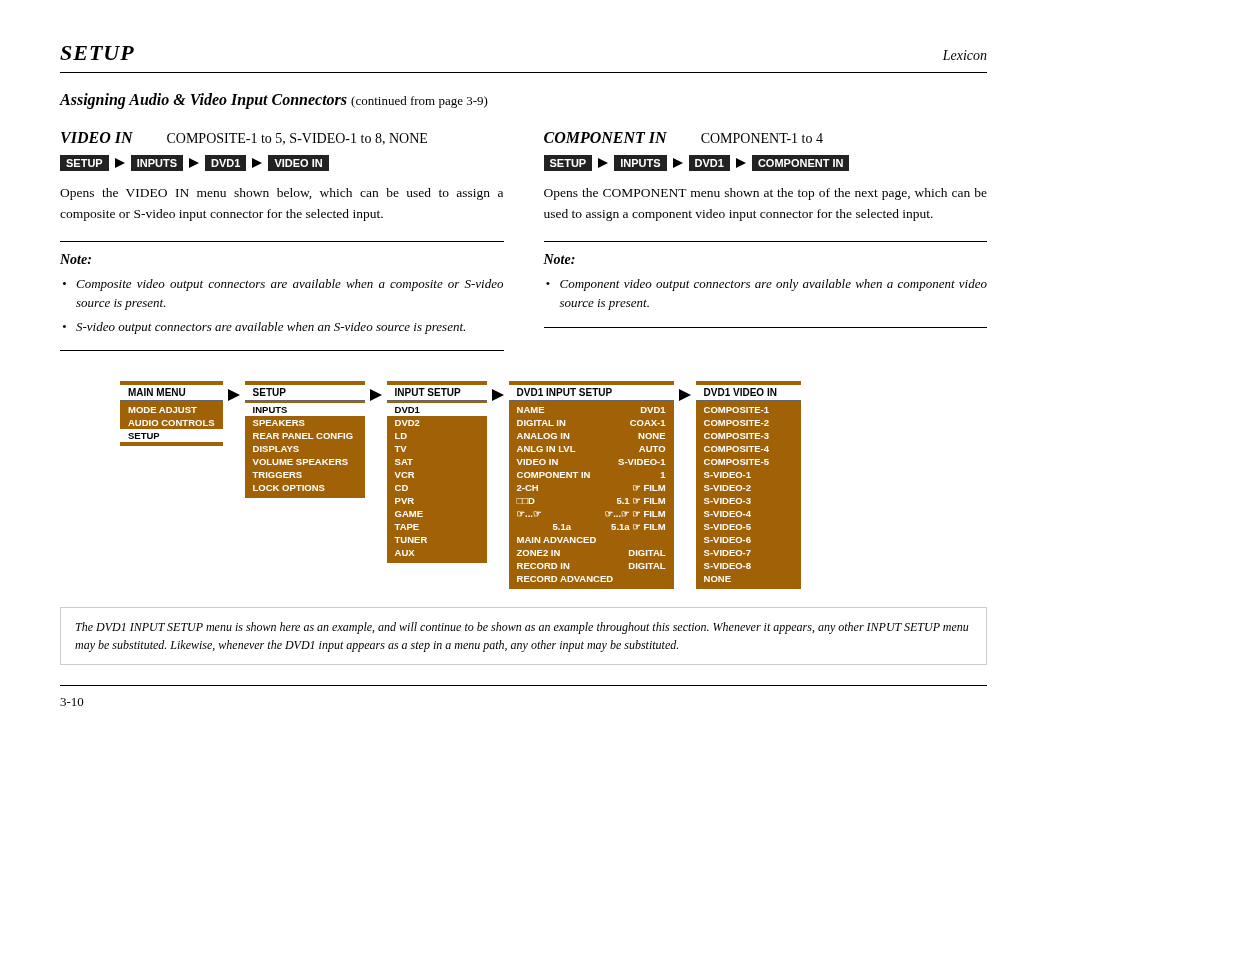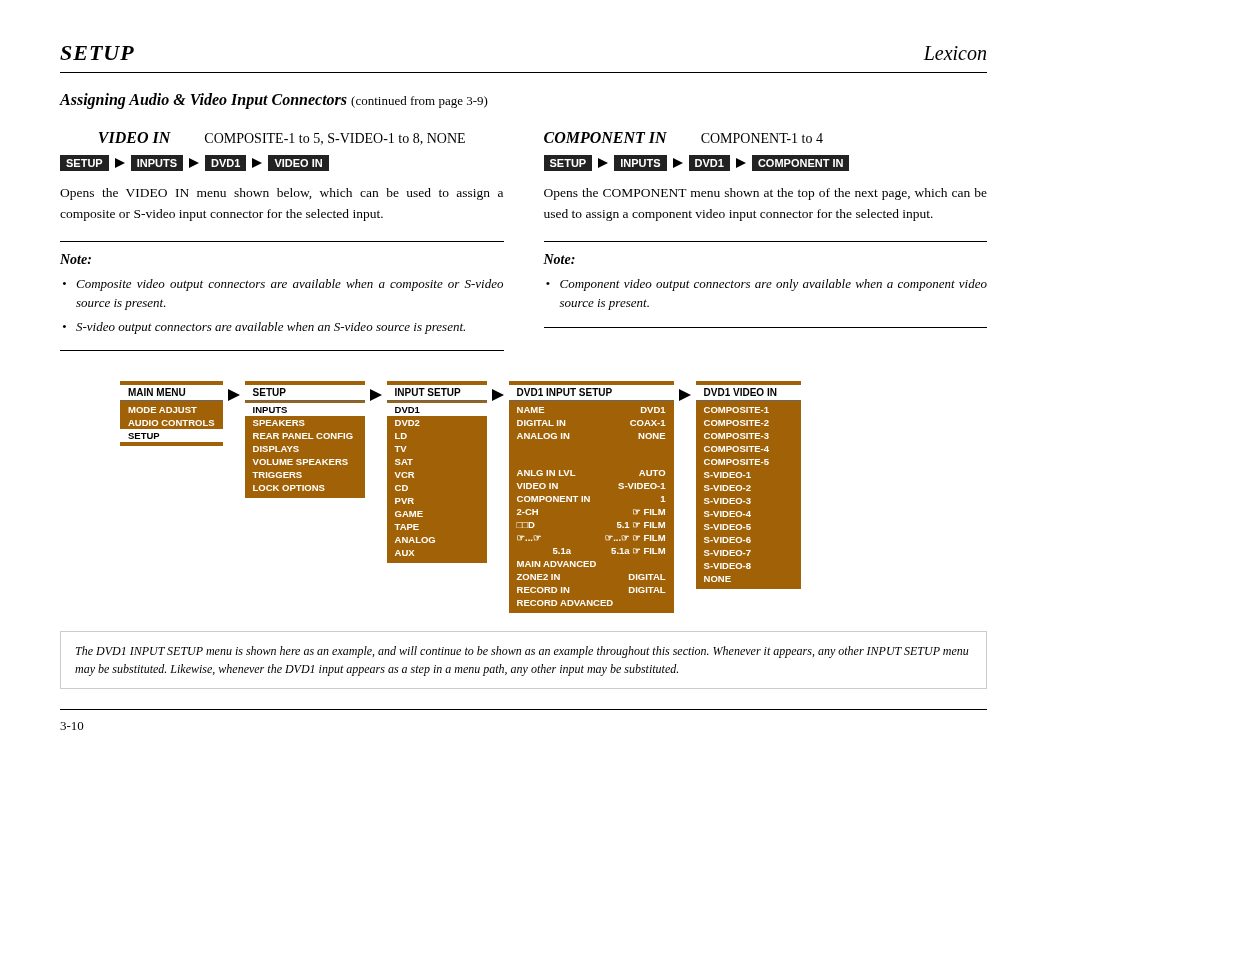--- a/index.html
+++ b/index.html
@@ -26,21 +26,21 @@
       padding-bottom: 6px;
       margin-bottom: 18px;
     }
     .header-title {
       font-style: italic;
       font-size: 22px;
       font-weight: bold;
       letter-spacing: 1px;
     }
     .header-brand {
-      font-size: 20px;
+      font-size: 14px;
       font-style: italic;
     }
     .two-col {
       display: flex;
       gap: 40px;
       margin-bottom: 20px;
     }
     .col {
       flex: 1;
     }
@@ -189,21 +189,21 @@
   </div>
 
   <div style="margin-bottom:20px;">
     <span class="sub-heading">Assigning Audio &amp; Video Input Connectors</span>
     <span class="normal" style="font-size:13px; font-weight:normal; font-style:normal;">(continued from page 3-9)</span>
   </div>
 
   <div class="two-col">
 
     <div class="col col-left">
-      <div style="margin-bottom:3px;text-align:center;">
+      <div style="margin-bottom:3px;">
         <span class="sub-heading">VIDEO IN</span>
         <span class="sub-heading-value">COMPOSITE-1 to 5, S-VIDEO-1 to 8, NONE</span>
       </div>
 
       <div class="breadcrumb-bar">
         <span class="bc-item">SETUP</span>
         <span class="bc-arrow">
           <svg viewBox="0 0 14 14">
               <polygon points="2,2 12,7 2,12" fill="#000"></polygon>
             </svg>
@@ -307,21 +307,21 @@
       <div class="menu-item highlighted">DVD1</div>
       <div class="menu-item">DVD2</div>
       <div class="menu-item">LD</div>
       <div class="menu-item">TV</div>
       <div class="menu-item">SAT</div>
       <div class="menu-item">VCR</div>
       <div class="menu-item">CD</div>
       <div class="menu-item">PVR</div>
       <div class="menu-item">GAME</div>
       <div class="menu-item">TAPE</div>
-      <div class="menu-item">ANALOG</div>
+      <div class="menu-item">TUNER</div>
       <div class="menu-item">AUX</div>
     </div>
 
     <div class="menu-arrow">
       <svg viewBox="0 0 16 16" width="16" height="16">
           <polygon points="2,2 14,8 2,14" fill="#000"></polygon>
         </svg>
     </div>
 
     <div class="menu-box menu-box-xl" style="min-width:165px;">
@@ -331,21 +331,21 @@
           <span>DVD1</span>
         </div>
       <div class="menu-item" style="display:flex;justify-content:space-between;">
           <span>DIGITAL IN</span>
           <span>COAX-1</span>
         </div>
       <div class="menu-item" style="display:flex;justify-content:space-between;">
           <span>ANALOG IN</span>
           <span>NONE</span>
         </div>
-      <div class="menu-item" style="display:flex;justify-content:space-between;margin-top:24px;">
+      <div class="menu-item" style="display:flex;justify-content:space-between;">
           <span>ANLG IN LVL</span>
           <span>AUTO</span>
         </div>
       <div class="menu-item" style="display:flex;justify-content:space-between;">
           <span>VIDEO IN</span>
           <span>S-VIDEO-1</span>
         </div>
       <div class="menu-item" style="display:flex;justify-content:space-between;">
           <span>COMPONENT IN</span>
           <span>1</span>

